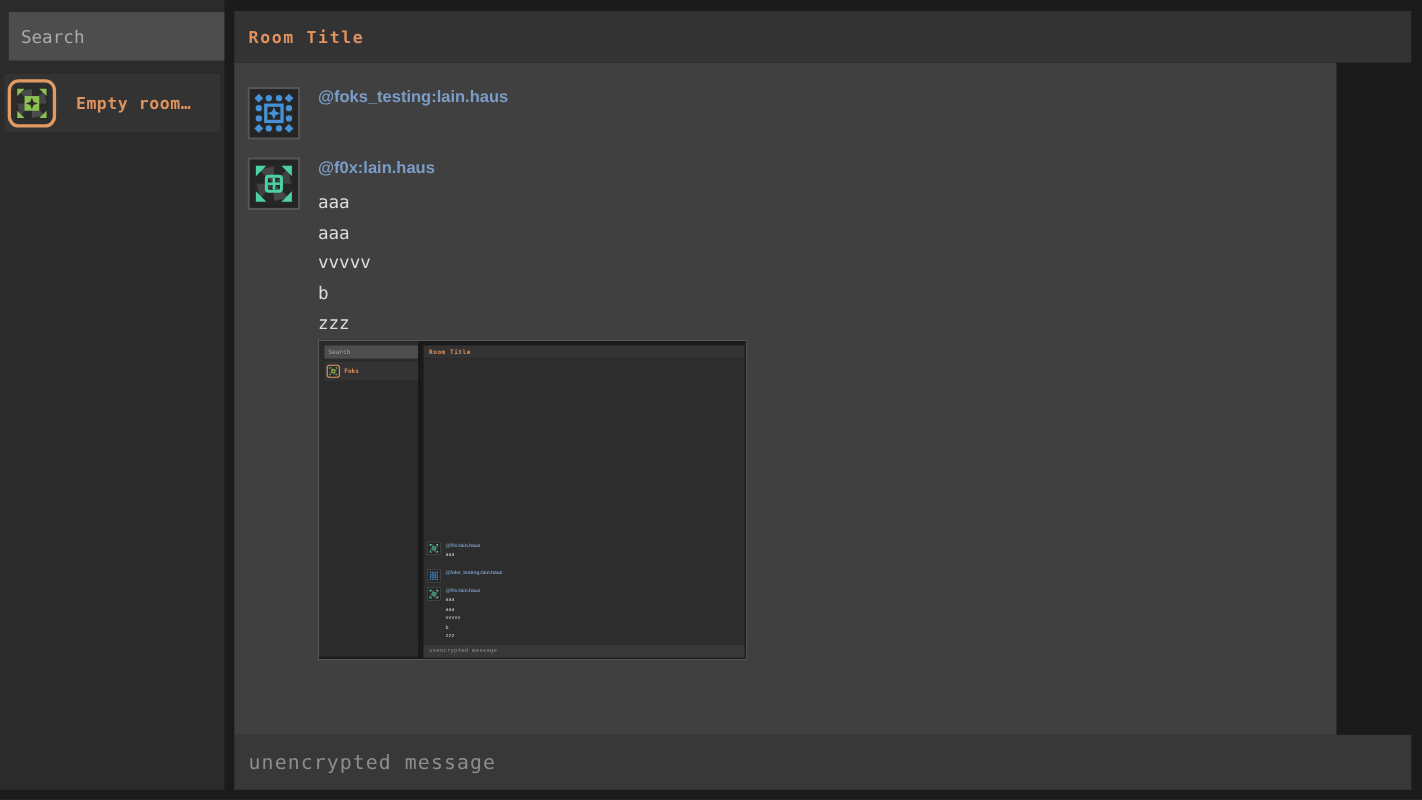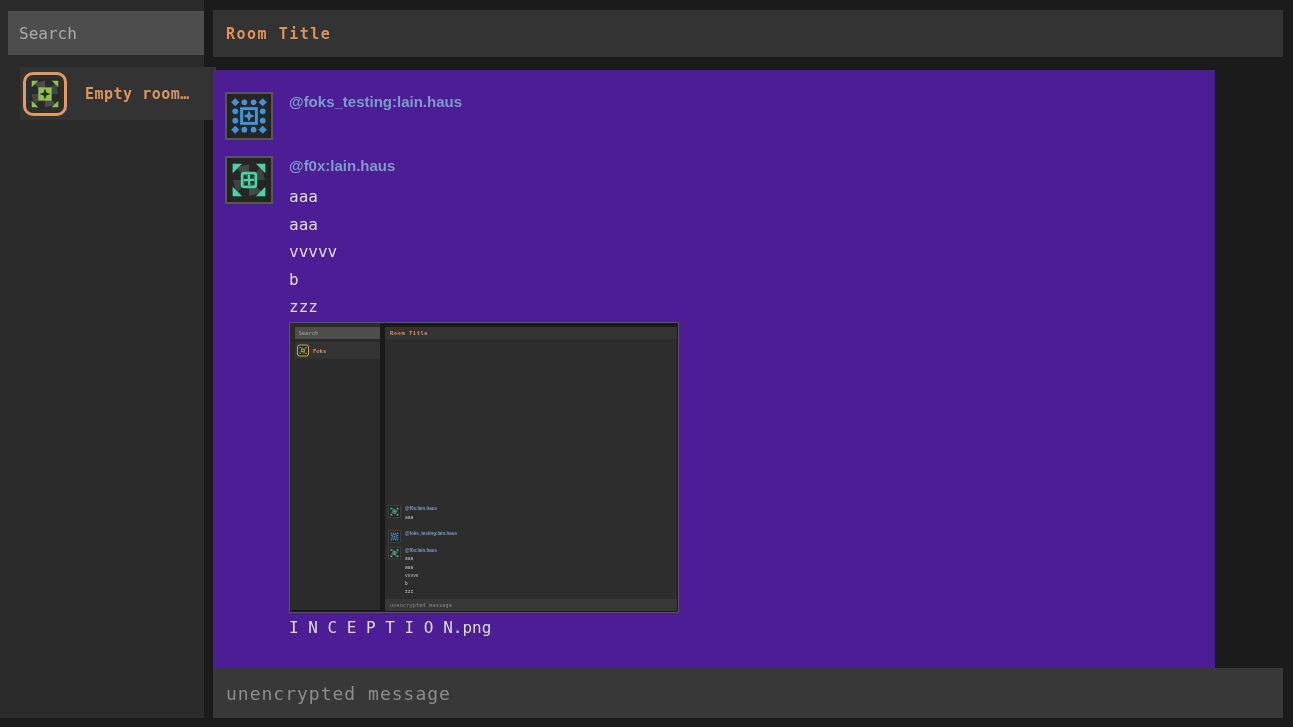--- a/index.html
+++ b/index.html
@@ -17,21 +17,21 @@
     background:#2b2b2b;
   }
   .search-input {
     position:absolute; left:8px; top:11px; width:196px; height:44px;
     background:#4d4d4d; border:none; outline:none;
     color:#d0d0d0; font-family:"DejaVu Sans Mono", monospace; font-size:16px;
     padding-left:11px;
   }
   .search-input::placeholder { color:#ababab; }
   .room-item {
-    position:absolute; left:20px; top:67px; width:196px; height:53px;
+    position:absolute; left:4px; top:67px; width:196px; height:53px;
     background:#333333; display:flex; align-items:center; cursor:pointer;
   }
   .room-avatar {
     width:44px; height:44px; margin-left:3px; flex:none;
     border:3px solid #e09a62; border-radius:10px; background:#2e2e2e;
     display:flex; align-items:center; justify-content:center;
   }
   .room-name {
     margin-left:18px; color:#de935f; font-weight:bold; font-size:15px;
     letter-spacing:0.5px; white-space:nowrap; overflow:hidden;
@@ -40,22 +40,22 @@
   
   .room-header {
     position:absolute; left:213px; top:10px; width:1070px; height:47px;
     background:#333333; display:flex; align-items:center;
   }
   .room-title {
     margin-left:13px; color:#de935f; font-weight:bold; font-size:15px;
     letter-spacing:1.5px;
   }
   .msg-area {
-    position:absolute; left:213px; top:70px; width:1002px; height:611px;
-    background:#4c1d95; padding:22px 0 0 12px; overflow:hidden;
+    position:absolute; left:213px; top:57px; width:1002px; height:611px;
+    background:#404040; padding:22px 0 0 12px; overflow:hidden;
   }
   .msg-group { display:flex; margin-bottom:16px; }
   .avatar {
     width:48px; height:48px; flex:none;
     border:2px solid #565656; background:#242424;
     display:flex; align-items:center; justify-content:center;
   }
   .msg-content { margin-left:16px; padding-top:1px; }
   .sender {
     font-family:"Liberation Sans", sans-serif; font-weight:bold;
@@ -268,19 +268,18 @@
                 <div class="mini-line">b</div>
                 <div class="mini-line">zzz</div>
               </div>
             </div>
 
           </div>
           <div class="mini-composer">unencrypted message</div>
         </div>
       </div>
 
-      <div class="attachment-name">I N C E P T I O N.png</div>
     </div>
   </div>
 
 </div>
 
 <input class="composer-input" placeholder="unencrypted message" style="">
 
 </body></html>

